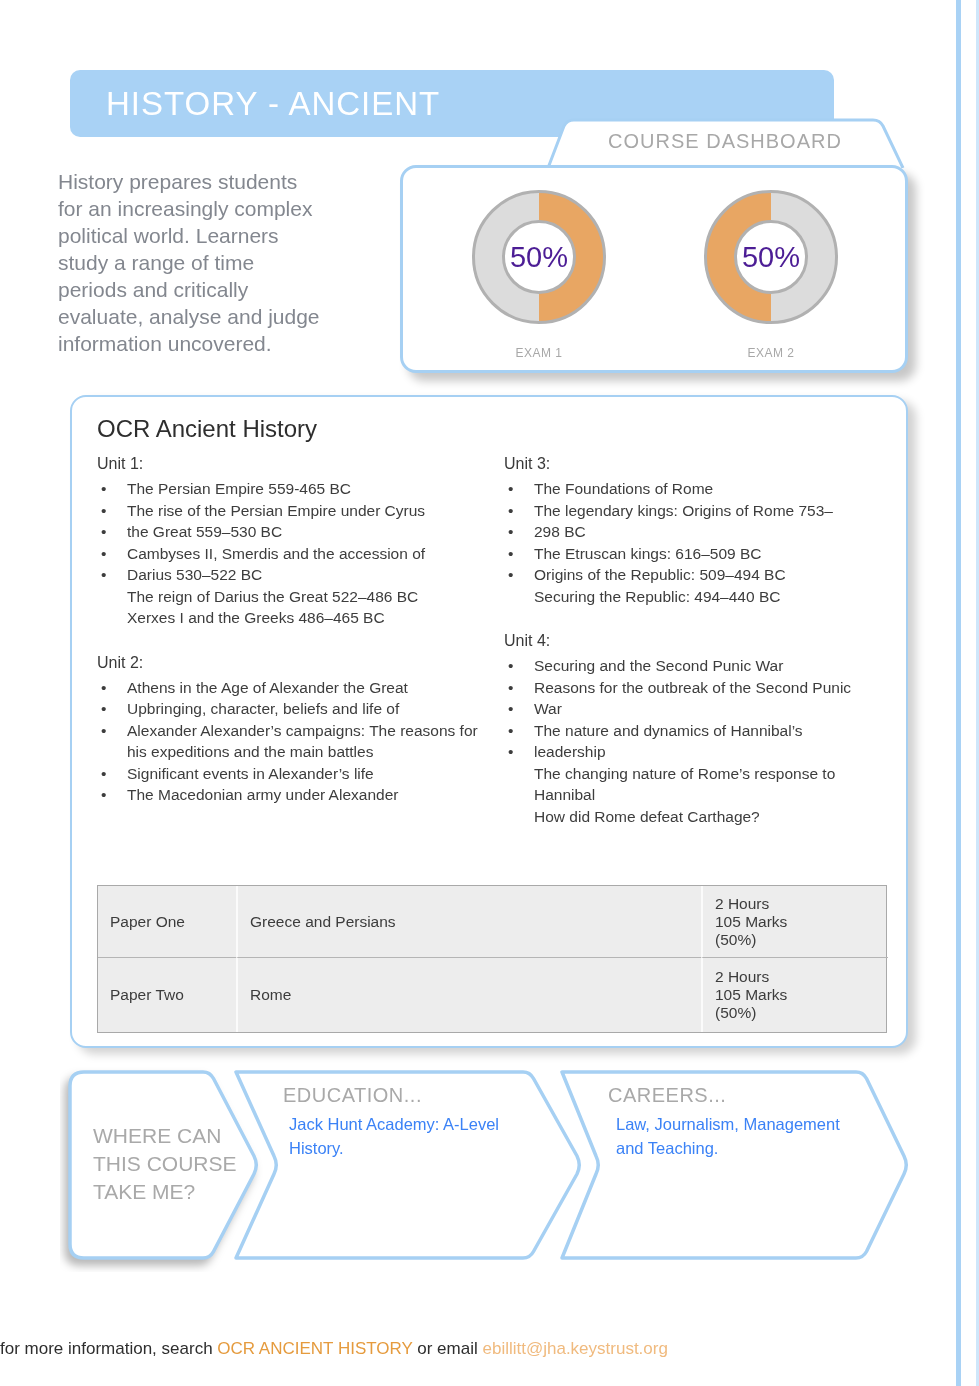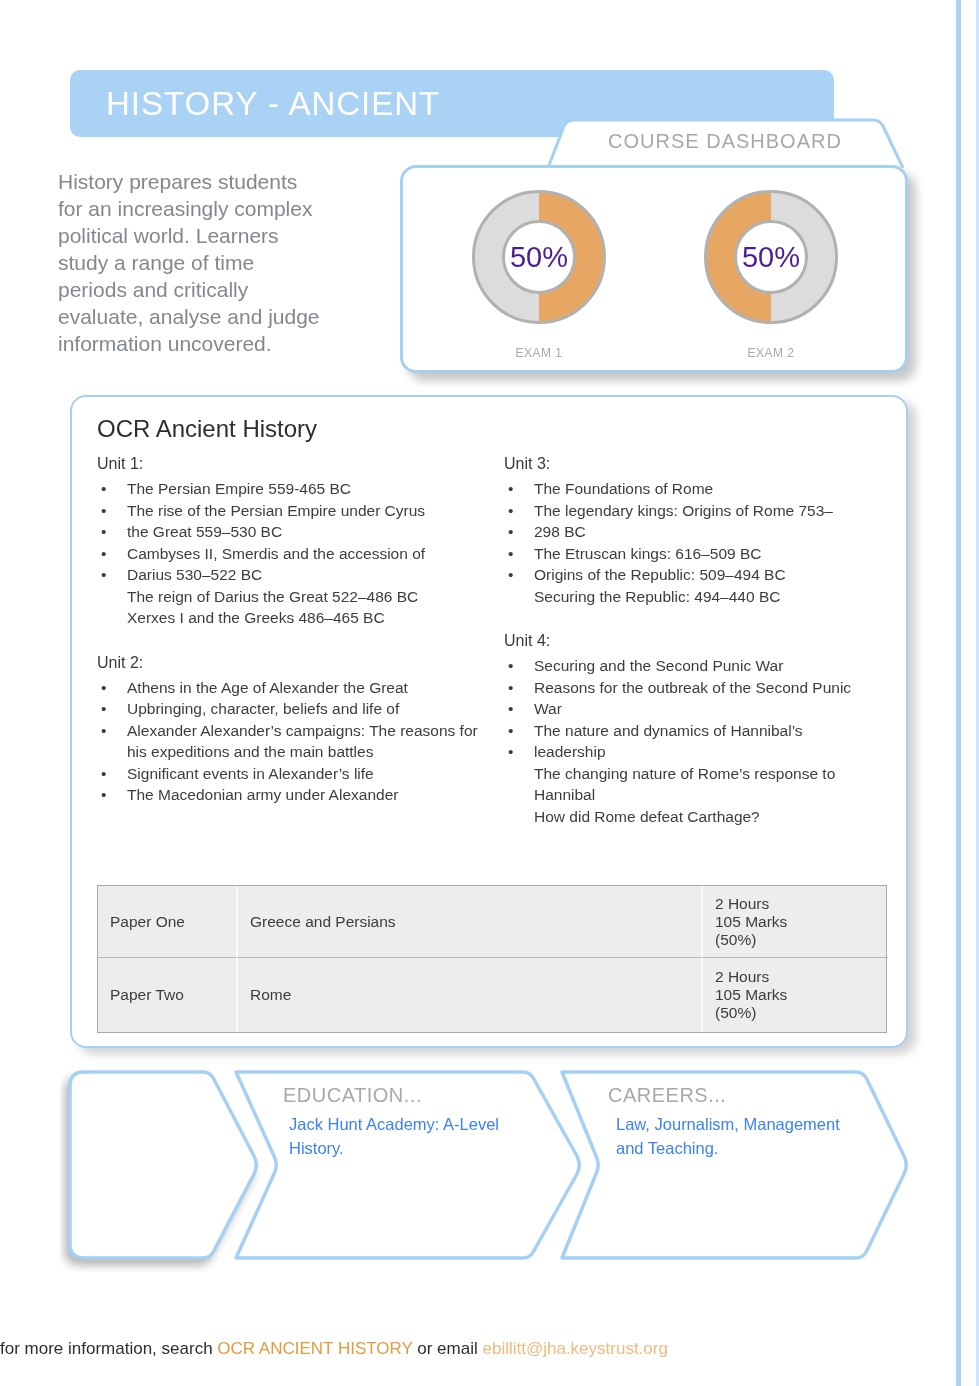--- a/index.html
+++ b/index.html
@@ -183,20 +183,23 @@
 105 Marks
 (50%)</div>
     </div>
   </div>
 
   <svg class="chev-svg" width="860" height="210" viewBox="0 0 860 210">
     <path style="filter:drop-shadow(-4px 6px 4px rgba(0,0,0,0.28))" d="M 10,24 Q 10,10 24,10 L 143,10 Q 150,10 153.5,16.5 L 194,94 Q 198.5,103 194,112 L 153.5,189.5 Q 150,196 143,196 L 24,196 Q 10,196 10,182 Z" fill="#ffffff" stroke="#a6d0f3" stroke-width="3.5" stroke-linejoin="round"></path>
     <path d="M 176,10 L 463,10 Q 470,10 473.5,16.5 L 517,94 Q 521.5,103 517,112 L 473.5,189.5 Q 470,196 463,196 L 176,196 L 214,112 Q 218.5,103 214,94 Z" fill="#ffffff" stroke="#a6d0f3" stroke-width="3.5" stroke-linejoin="round"></path>
     <path d="M 502,10 L 796,10 Q 803,10 806.5,16.5 L 844,94 Q 848.5,103 844,112 L 806.5,189.5 Q 803,196 796,196 L 502,196 L 536,112 Q 540.5,103 536,94 Z" fill="#ffffff" stroke="#a6d0f3" stroke-width="3.5" stroke-linejoin="round"></path>
   </svg>
+  <div class="q-text">WHERE CAN
+THIS COURSE
+TAKE ME?</div>
   <div class="path-label edu-label">EDUCATION...</div>
   <div class="path-text edu-text">Jack Hunt Academy: A-Level
 History.</div>
   <div class="path-label car-label">CAREERS...</div>
   <div class="path-text car-text">Law, Journalism, Management
 and Teaching.</div>
 
   <div class="footer">
     <span>for more information, search </span><span class="search">OCR ANCIENT HISTORY</span><span> or email </span><span class="email">ebillitt@jha.keystrust.org</span>
   </div>

